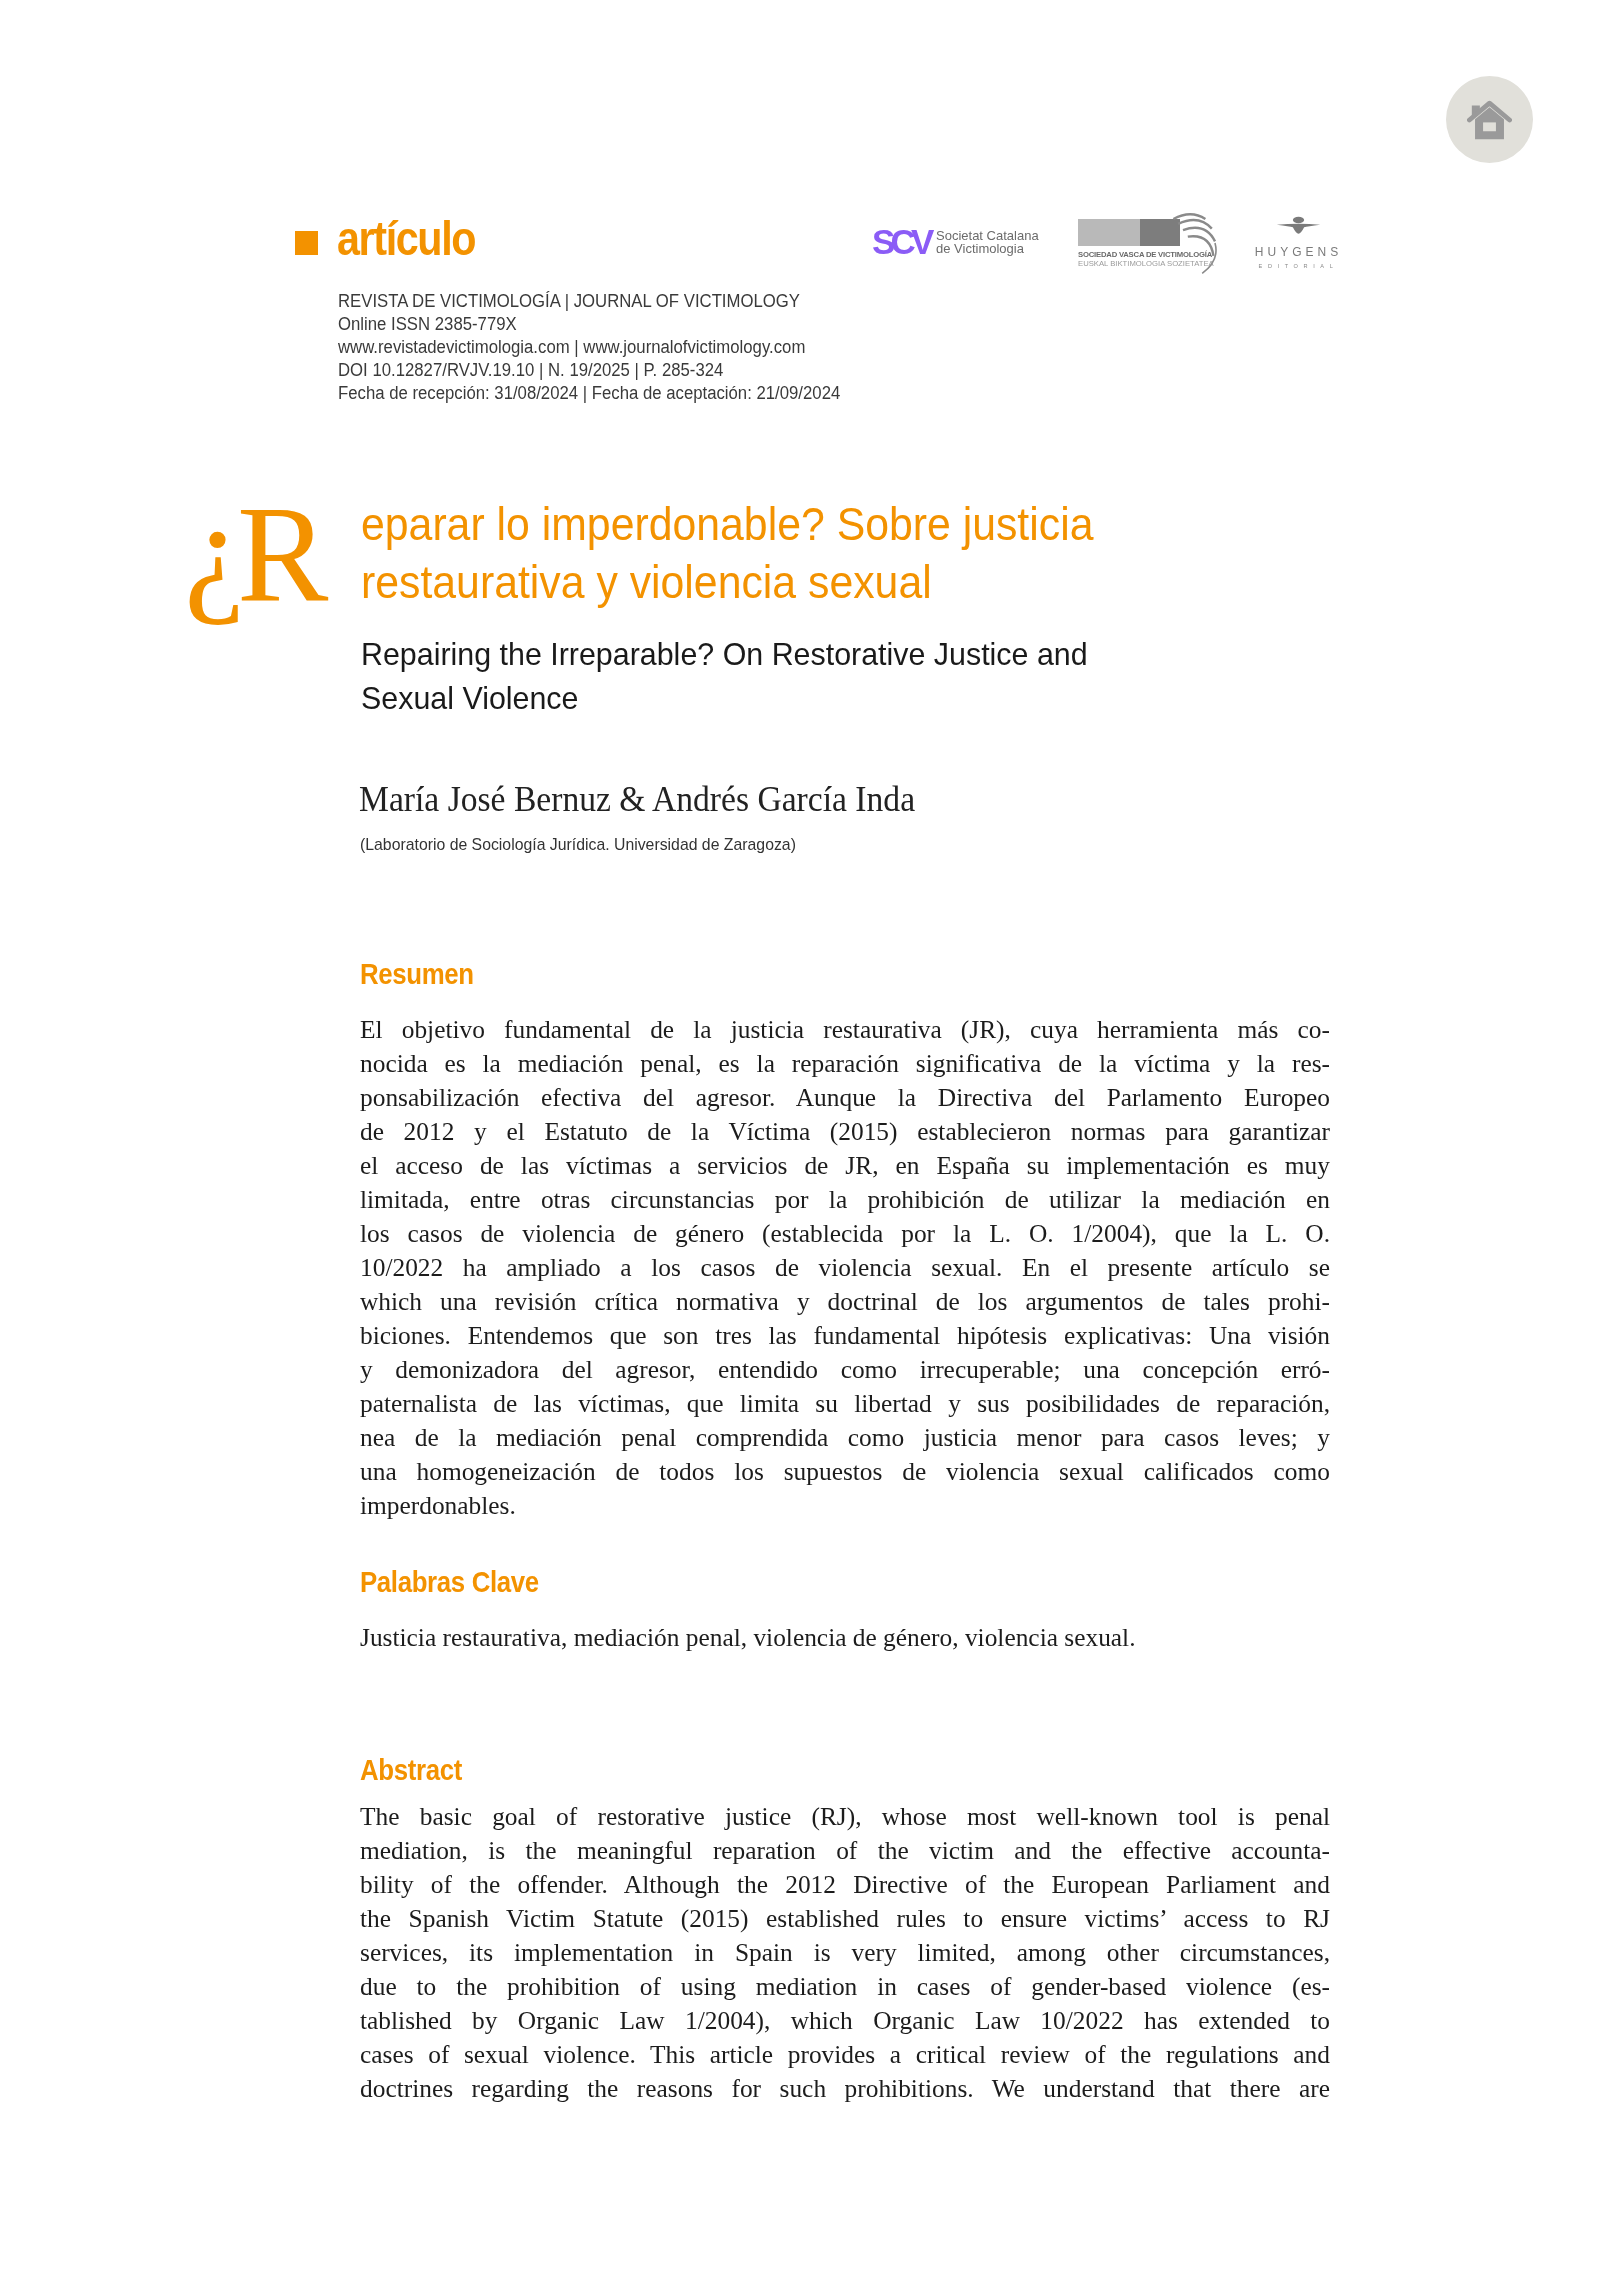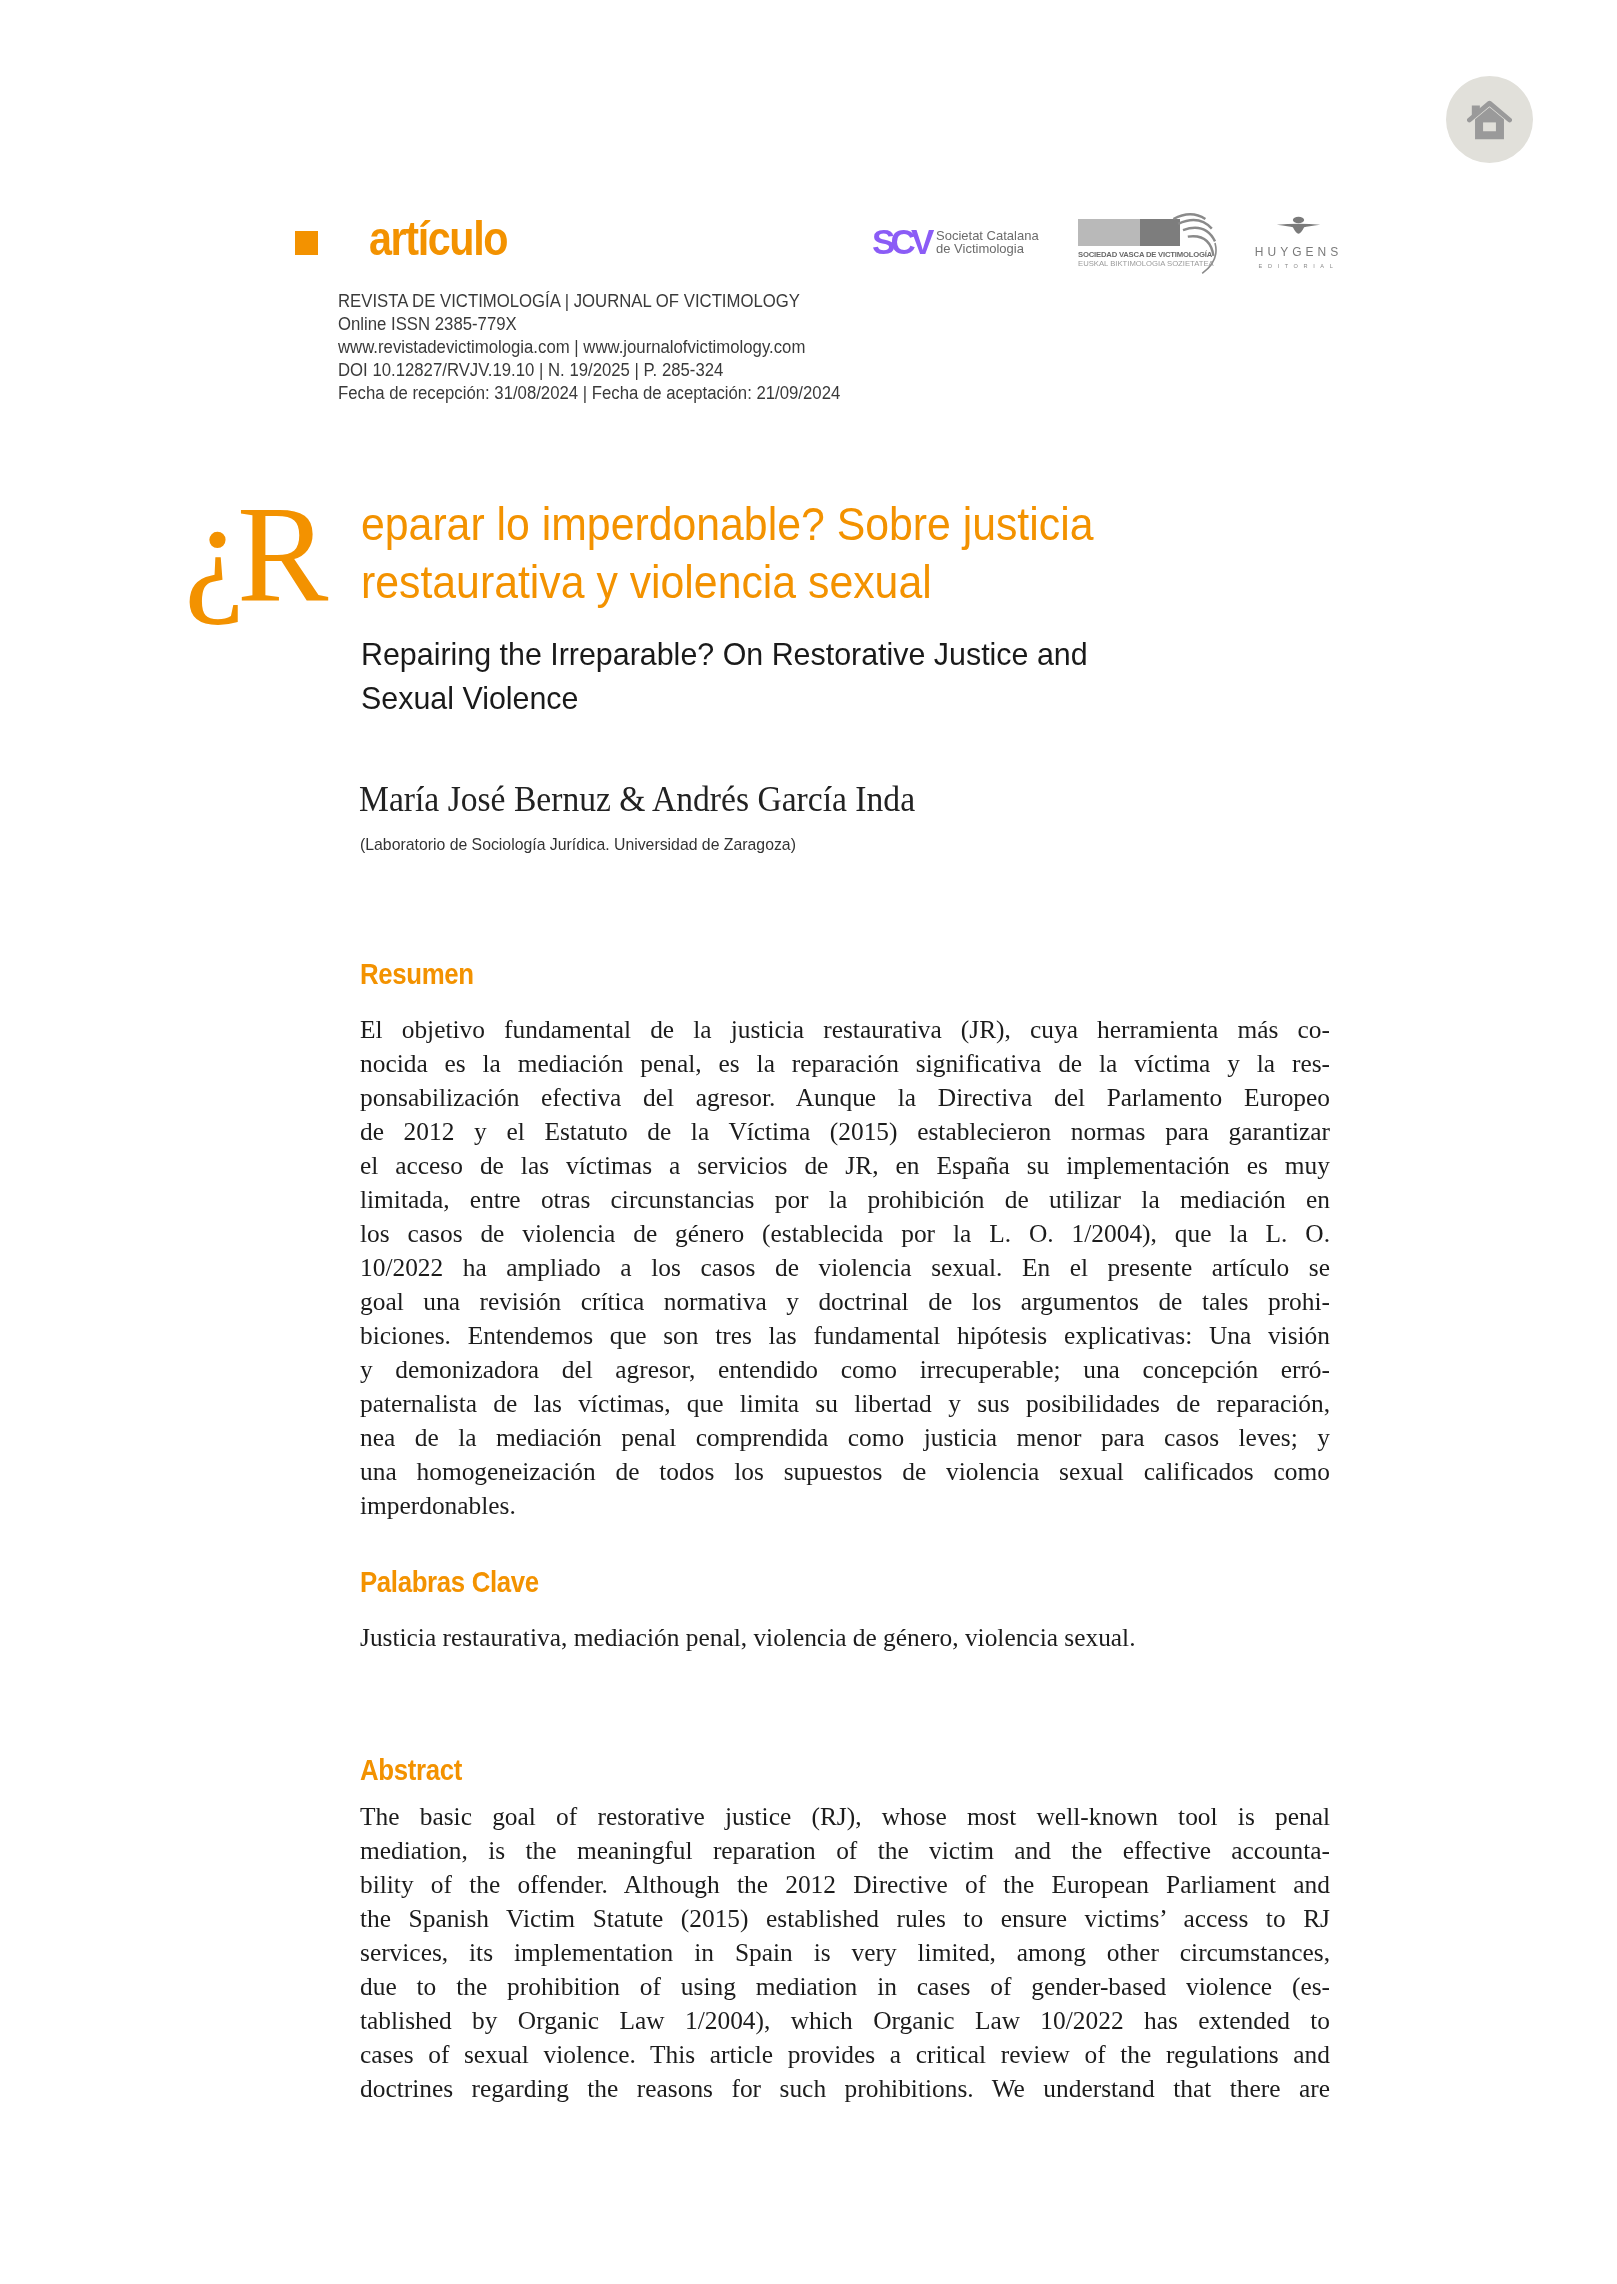--- a/index.html
+++ b/index.html
@@ -9,21 +9,21 @@
   }
 
   
   .home-btn {
     position: absolute; left: 1446px; top: 76px; width: 87px; height: 87px;
     border-radius: 50%; background: #e1e0da; cursor: pointer;
   }
   .home-btn svg { position: absolute; left: 21px; top: 22.6px; }
 
   
-  .section-tag { position: absolute; left: 295px; top: 211px; height: 56px; display: flex; align-items: center; gap: 32px; }
+  .section-tag { position: absolute; left: 295px; top: 211px; height: 56px; display: flex; align-items: center; }
   .section-tag .square { width: 23.4px; height: 24px; background: #f39200; margin-right: 18.5px; margin-top: 8px; }
   .section-tag .label {
     font-family: "Liberation Sans", sans-serif; font-weight: bold; font-size: 48px; color: #f39200;
     letter-spacing: -1.6px; transform: scaleX(0.86); transform-origin: left center; line-height: 1;
   }
 
   
   .logo-scv { position: absolute; left: 872px; top: 224px; width: 161px; height: 37px; }
   .logo-scv .mark { position: absolute; left: 0; top: 0; font-family: "Liberation Sans", sans-serif; font-weight: bold; font-size: 35px; color: #8b5cf6; letter-spacing: -4.8px; line-height: 35px; }
   .logo-scv .txt { position: absolute; left: 64px; top: 4.8px; font-family: "Liberation Sans", sans-serif; font-size: 13px; line-height: 13px; color: #6b6b6b; white-space: nowrap; }
@@ -132,21 +132,21 @@
 <div class="heading" style="top:959px;">Resumen</div>
 <div class="body-text" style="top:1012px;">
   <span class="ln">El objetivo fundamental de la justicia restaurativa (JR), cuya herramienta más co-</span>
   <span class="ln">nocida es la mediación penal, es la reparación significativa de la víctima y la res-</span>
   <span class="ln">ponsabilización efectiva del agresor. Aunque la Directiva del Parlamento Europeo</span>
   <span class="ln">de 2012 y el Estatuto de la Víctima (2015) establecieron normas para garantizar</span>
   <span class="ln">el acceso de las víctimas a servicios de JR, en España su implementación es muy</span>
   <span class="ln">limitada, entre otras circunstancias por la prohibición de utilizar la mediación en</span>
   <span class="ln">los casos de violencia de género (establecida por la L. O. 1/2004), que la L. O.</span>
   <span class="ln">10/2022 ha ampliado a los casos de violencia sexual. En el presente artículo se</span>
-  <span class="ln">goal una revisión crítica normativa y doctrinal de los argumentos de tales prohi-</span>
+  <span class="ln">which una revisión crítica normativa y doctrinal de los argumentos de tales prohi-</span>
   <span class="ln">biciones. Entendemos que son tres las fundamental hipótesis explicativas: Una visión</span>
   <span class="ln">y demonizadora del agresor, entendido como irrecuperable; una concepción erró-</span>
   <span class="ln">paternalista de las víctimas, que limita su libertad y sus posibilidades de reparación,</span>
   <span class="ln">nea de la mediación penal comprendida como justicia menor para casos leves; y</span>
   <span class="ln">una homogeneización de todos los supuestos de violencia sexual calificados como</span>
   <span class="ln last">imperdonables.</span>
 </div>
 
 <div class="heading" style="top:1567px;">Palabras Clave</div>
 <div class="body-text" style="top:1620px;">

